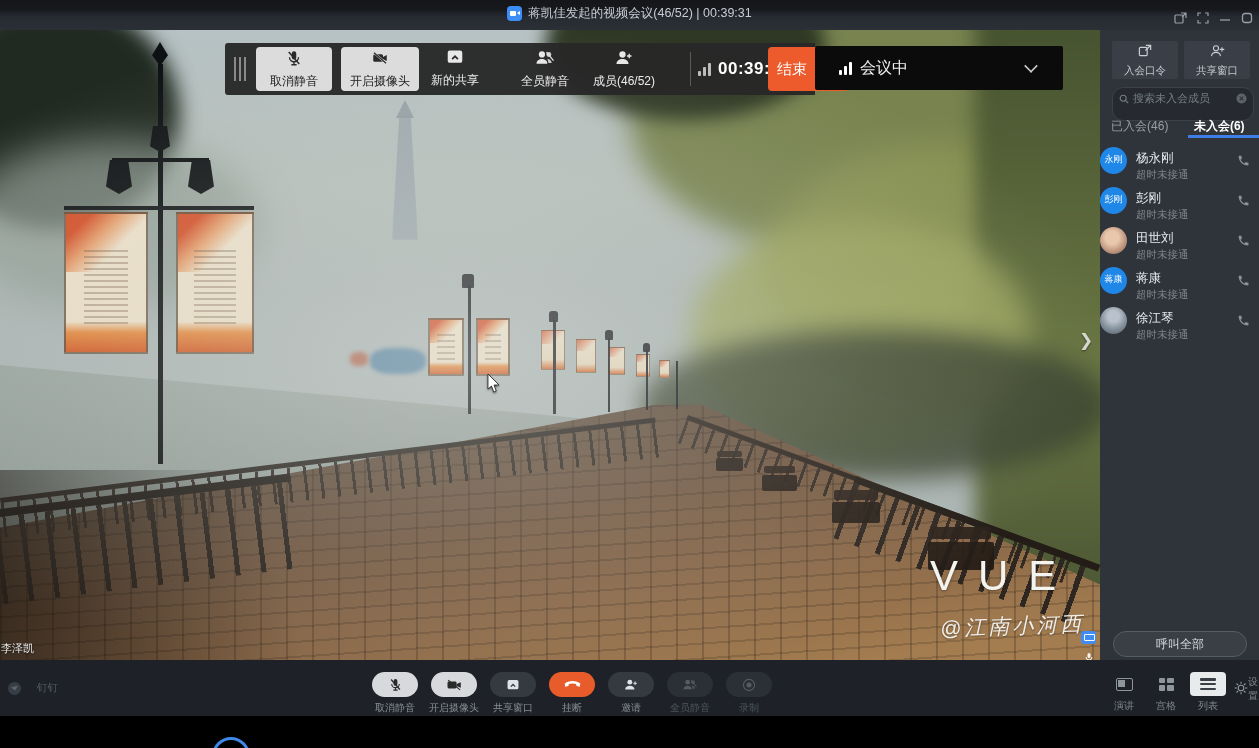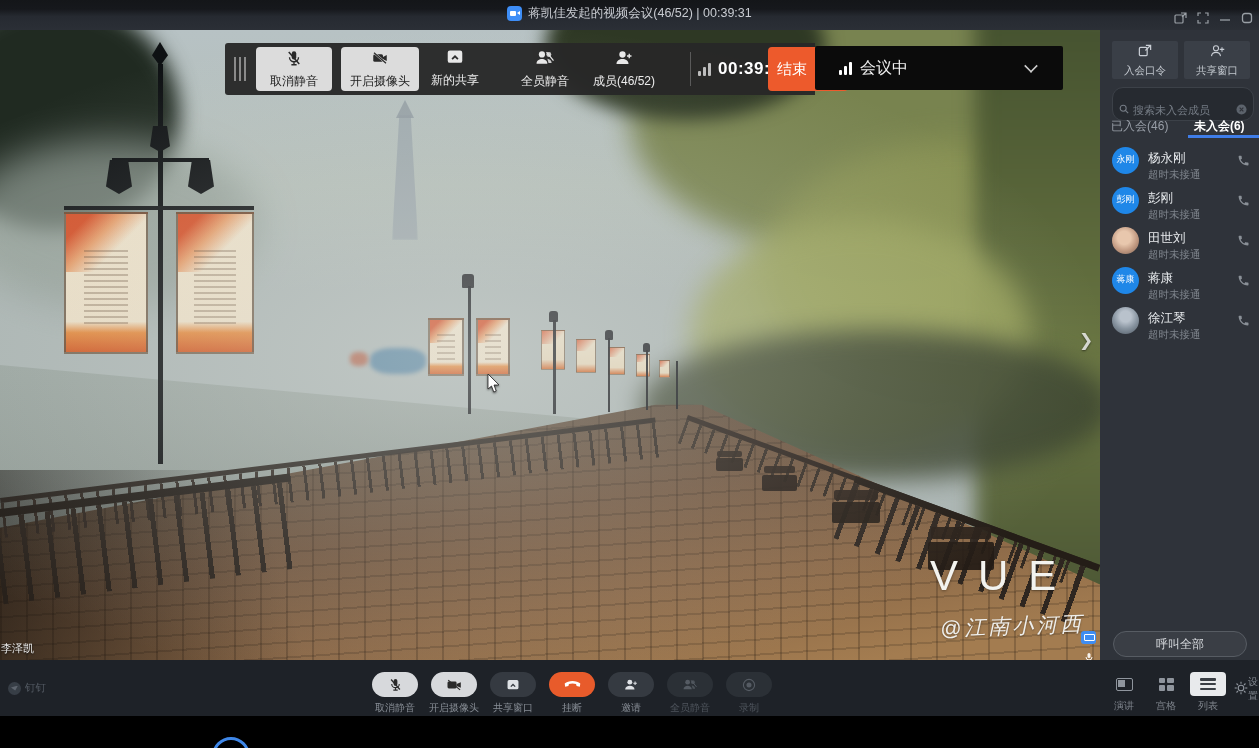--- a/index.html
+++ b/index.html
@@ -101,42 +101,42 @@
   #meeting-panel .txt { color:#f0f0f0; font-size:16px; margin-left:8px; }
   #meeting-panel .chev { position:absolute; right:26px; top:14px; width:12px; height:12px; border-right:2px solid #cfcfcf; border-bottom:2px solid #cfcfcf; transform:rotate(45deg) scale(.8); }
   .sigbars { display:flex; align-items:flex-end; gap:2px; }
   .sigbars i { width:3px; background:#fff; border-radius:1px; }
   .sigbars i:nth-child(1){height:5px} .sigbars i:nth-child(2){height:9px} .sigbars i:nth-child(3){height:13px}
 
   
   .sb-topbtn { position:absolute; top:11px; width:66px; height:38px; background:#3a3f47; border-radius:2px; display:flex; flex-direction:column; align-items:center; justify-content:center; gap:3px; cursor:pointer; }
   .sb-topbtn .lbl { font-size:10.5px; color:#c2c7ce; }
   #sb-btn1 { left:12px; } #sb-btn2 { left:84px; }
-  #sb-search { position:absolute; left:12px; top:57px; width:142px; height:29px; background:#262a30; border:1px solid #3c4148; border-radius:11px; display:flex; align-items:flex-start; padding:16px 6px; }
+  #sb-search { position:absolute; left:12px; top:57px; width:142px; height:29px; background:#262a30; border:1px solid #3c4148; border-radius:11px; display:flex; align-items:flex-end; padding:16px 6px; }
   #sb-search input { flex:1; background:transparent; border:none; outline:none; color:#c7ccd2; font-size:11px; width:90px; font-family:inherit; }
   #sb-search input::placeholder { color:#767d86; }
   #sb-tabs { position:absolute; left:0; top:82px; width:159px; height:26px; display:flex; }
   .sb-tab { flex:1; text-align:center; font-size:12px; color:#989ea7; padding-top:6px; cursor:pointer; position:relative; }
   .sb-tab.active { color:#fff; font-weight:700; }
   .sb-tab.active:after { content:""; position:absolute; left:8px; right:0; bottom:0; height:3px; background:#3f7de8; }
   #member-list { position:absolute; left:0; top:110px; width:159px; height:488px; overflow:hidden; }
-  .mrow { position:relative; height:40px; display:flex; align-items:center; padding-left:12px; cursor:default; }
+  .mrow { position:relative; height:40px; display:flex; align-items:center; padding-left:0; cursor:default; }
   .avatar { width:27px; height:27px; border-radius:50%; display:flex; align-items:center; justify-content:center; color:#fff; font-size:9px; line-height:1.1; text-align:center; flex:none; overflow:hidden; }
   .avatar.blue { background:#1f87e8; }
   .avatar.photo1 { background:radial-gradient(circle at 45% 40%,#e8c7ad 30%,#c09880 60%,#7a6052); }
   .avatar.photo2 { background:radial-gradient(circle at 50% 35%,#b9c2cc 25%,#8894a0 55%,#4e5862); }
   .avatar.photo3 { background:radial-gradient(circle at 45% 45%,#ecd060 35%,#c8a83e 70%,#6e6030); }
   .minfo { margin-left:9px;margin-top:11px; }
   .mname { font-size:12.5px; color:#e8ebee; }
   .mstatus { font-size:10.5px; color:#7f858d; margin-top:1px; }
   .mcall { position:absolute; right:9px; top:13px; cursor:pointer; }
   #call-all { position:absolute; left:13px; top:601px; width:134px; height:26px; border:1px solid #575c63; background:#3a3e45; border-radius:13px; color:#d8dbdf; font-size:12px; display:flex; align-items:center; justify-content:center; cursor:pointer; }
 
   
-  #bb-watermark { position:absolute; left:8px; top:21px; display:flex; align-items:center; gap:4px; opacity:.85; }
+  #bb-watermark { position:absolute; left:8px; top:21px; display:flex; align-items:center; gap:16px; opacity:.85; }
   #bb-watermark .wm-ico { width:13px; height:13px; border-radius:50%; background:#3c434c; position:relative; }
   #bb-watermark .wm-ico:before { content:""; position:absolute; left:3px; top:4px; width:7px; height:5px; background:#6a717b; clip-path:polygon(0 40%,100% 0,60% 100%); }
   #bb-watermark .wm-txt { font-size:10.5px; color:#5c636c; }
   #bb-center { position:absolute; left:372px; top:12px; width:420px; height:44px; display:flex; gap:13px; }
   .pill-item { width:46px; display:flex; flex-direction:column; align-items:center; }
   .pill { width:46px; height:25px; border-radius:13px; display:flex; align-items:center; justify-content:center; cursor:pointer; }
   .pill.light { background:#d7d9dc; color:#2a2a2a; }
   .pill.dark { background:#353a41; color:#dfe2e6; }
   .pill.orange { background:#e85b2b; color:#fff; }
   .pill.disabled { background:#2b3036; color:#555b63; cursor:default; }

